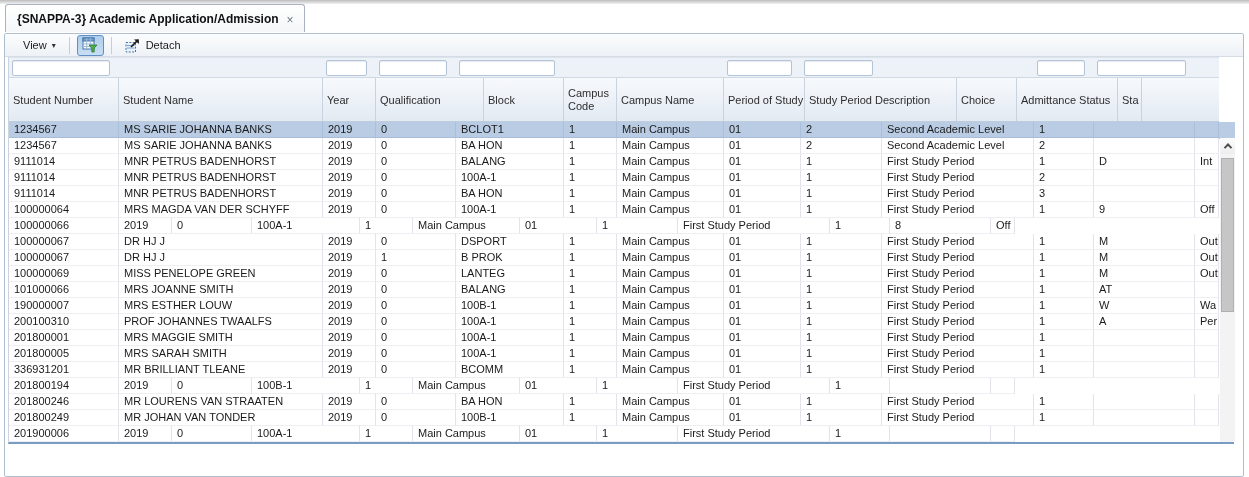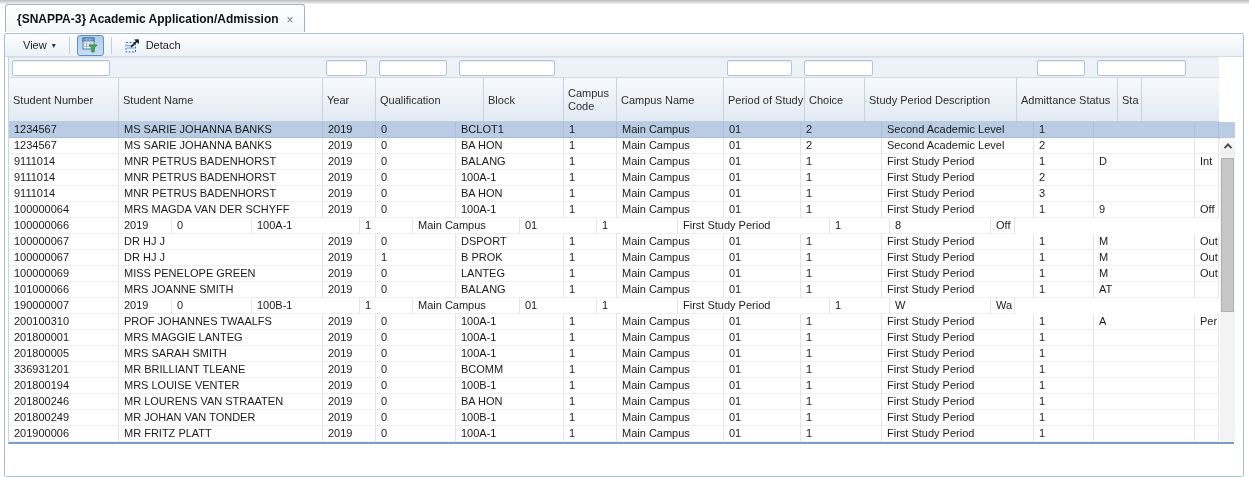--- a/index.html
+++ b/index.html
@@ -146,22 +146,22 @@
         </div>
       <div class="hrow">
           <div class="th" style="width: 110px;">Student Number</div>
           <div class="th" style="width: 204px;">Student Name</div>
           <div class="th" style="width: 53px;">Year</div>
           <div class="th" style="width: 108px;">Qualification</div>
           <div class="th" style="width: 80px;">Block</div>
           <div class="th wrap" style="width: 53px;">Campus Code</div>
           <div class="th" style="width: 107px; text-align: center;">Campus Name</div>
           <div class="th" style="width: 81px;">Period of Study</div>
+          <div class="th" style="width: 152px;">Study Period Description</div>
           <div class="th" style="width: 60px;">Choice</div>
-          <div class="th" style="width: 152px;">Study Period Description</div>
           <div class="th" style="width: 101px;">Admittance Status</div>
           <div class="th" style="width: 24px;">Sta</div>
         </div>
       <div class="tbody">
           <div class="tr selected">
             <div class="td" style="width: 110px;">1234567</div>
             <div class="td" style="width: 204px;">MS SARIE JOHANNA BANKS</div>
             <div class="td" style="width: 53px;">2019</div>
             <div class="td" style="width: 80px;">0</div>
             <div class="td" style="width: 108px;">BCLOT1</div>
@@ -318,20 +318,21 @@
             <div class="td" style="width: 107px;">Main Campus</div>
             <div class="td" style="width: 77px;">01</div>
             <div class="td" style="width: 81px;">1</div>
             <div class="td" style="width: 152px;">First Study Period</div>
             <div class="td" style="width: 60px;">1</div>
             <div class="td" style="width: 101px;">AT</div>
             <div class="td" style="width: 24px;"></div>
           </div>
           <div class="tr">
             <div class="td" style="width: 110px;">190000007</div>
+            <div class="td" style="width: 204px;">MRS ESTHER LOUW</div>
             <div class="td" style="width: 53px;">2019</div>
             <div class="td" style="width: 80px;">0</div>
             <div class="td" style="width: 108px;">100B-1</div>
             <div class="td" style="width: 53px;">1</div>
             <div class="td" style="width: 107px;">Main Campus</div>
             <div class="td" style="width: 77px;">01</div>
             <div class="td" style="width: 81px;">1</div>
             <div class="td" style="width: 152px;">First Study Period</div>
             <div class="td" style="width: 60px;">1</div>
             <div class="td" style="width: 101px;">W</div>
@@ -347,21 +348,21 @@
             <div class="td" style="width: 107px;">Main Campus</div>
             <div class="td" style="width: 77px;">01</div>
             <div class="td" style="width: 81px;">1</div>
             <div class="td" style="width: 152px;">First Study Period</div>
             <div class="td" style="width: 60px;">1</div>
             <div class="td" style="width: 101px;">A</div>
             <div class="td" style="width: 24px;">Per</div>
           </div>
           <div class="tr">
             <div class="td" style="width: 110px;">201800001</div>
-            <div class="td" style="width: 204px;">MRS MAGGIE LANTEG</div>
+            <div class="td" style="width: 204px;">MRS MAGGIE SMITH</div>
             <div class="td" style="width: 53px;">2019</div>
             <div class="td" style="width: 80px;">0</div>
             <div class="td" style="width: 108px;">100A-1</div>
             <div class="td" style="width: 53px;">1</div>
             <div class="td" style="width: 107px;">Main Campus</div>
             <div class="td" style="width: 77px;">01</div>
             <div class="td" style="width: 81px;">1</div>
             <div class="td" style="width: 152px;">First Study Period</div>
             <div class="td" style="width: 60px;">1</div>
             <div class="td" style="width: 101px;"></div>
@@ -392,21 +393,20 @@
             <div class="td" style="width: 107px;">Main Campus</div>
             <div class="td" style="width: 77px;">01</div>
             <div class="td" style="width: 81px;">1</div>
             <div class="td" style="width: 152px;">First Study Period</div>
             <div class="td" style="width: 60px;">1</div>
             <div class="td" style="width: 101px;"></div>
             <div class="td" style="width: 24px;"></div>
           </div>
           <div class="tr">
             <div class="td" style="width: 110px;">201800194</div>
-            <div class="td" style="width: 204px;">MRS LOUISE VENTER</div>
             <div class="td" style="width: 53px;">2019</div>
             <div class="td" style="width: 80px;">0</div>
             <div class="td" style="width: 108px;">100B-1</div>
             <div class="td" style="width: 53px;">1</div>
             <div class="td" style="width: 107px;">Main Campus</div>
             <div class="td" style="width: 77px;">01</div>
             <div class="td" style="width: 81px;">1</div>
             <div class="td" style="width: 152px;">First Study Period</div>
             <div class="td" style="width: 60px;">1</div>
             <div class="td" style="width: 101px;"></div>
@@ -437,21 +437,20 @@
             <div class="td" style="width: 107px;">Main Campus</div>
             <div class="td" style="width: 77px;">01</div>
             <div class="td" style="width: 81px;">1</div>
             <div class="td" style="width: 152px;">First Study Period</div>
             <div class="td" style="width: 60px;">1</div>
             <div class="td" style="width: 101px;"></div>
             <div class="td" style="width: 24px;"></div>
           </div>
           <div class="tr">
             <div class="td" style="width: 110px;">201900006</div>
-            <div class="td" style="width: 204px;">MR FRITZ PLATT</div>
             <div class="td" style="width: 53px;">2019</div>
             <div class="td" style="width: 80px;">0</div>
             <div class="td" style="width: 108px;">100A-1</div>
             <div class="td" style="width: 53px;">1</div>
             <div class="td" style="width: 107px;">Main Campus</div>
             <div class="td" style="width: 77px;">01</div>
             <div class="td" style="width: 81px;">1</div>
             <div class="td" style="width: 152px;">First Study Period</div>
             <div class="td" style="width: 60px;">1</div>
             <div class="td" style="width: 101px;"></div>

